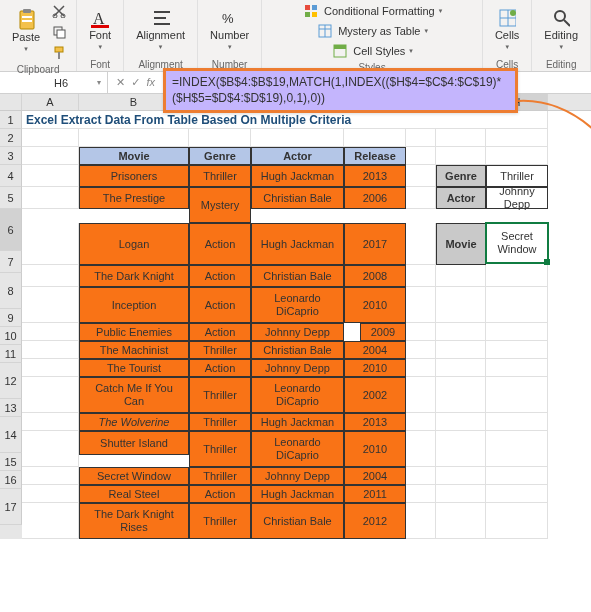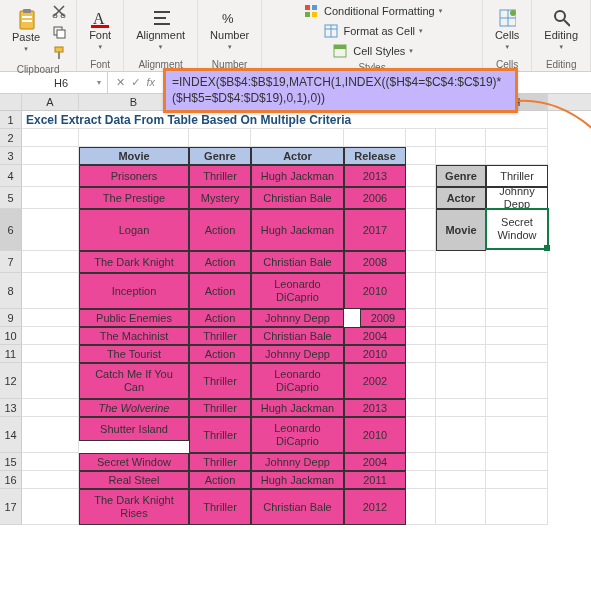--- a/index.html
+++ b/index.html
@@ -37,21 +37,21 @@
 .rows { display: flex; }
 .rowheads { display: flex; flex-direction: column; background: #e6e6e6; }
 .rowheads div { width: 22px; text-align: center; font-size: 11px; border-bottom: 1px solid #d4d4d4; border-right: 1px solid #ccc; display: flex; align-items: center; justify-content: center; }
 .selrow { background: #d2d2d2; }
 
 .grid { position: relative; flex: 1; }
 .gridcols { display: grid; grid-template-columns: 57px 110px 62px 93px 62px 30px 50px 62px; }
 .cell { border-right: 1px solid #e0e0e0; border-bottom: 1px solid #e0e0e0; display: flex; align-items: center; justify-content: center; padding: 0 4px; font-size: 11px; text-align: center; }
 .title-cell { color: #1f4e79; font-weight: bold; justify-content: flex-start; font-size: 12px; }
 .hdr { background: #b4c6e7; font-weight: bold; border: 1px solid #333; }
-.tc { border: 1px solid #333; background: #ec4899; }
+.tc { border: 1px solid #333; background: #f97316; }
 .side-hdr { background: #c9c9c9; font-weight: bold; border: 1px solid #333; }
 .side-val { border: 1px solid #333; }
 .active-cell { border: 2px solid #107c41; margin: -1px; position: relative; z-index: 2;}
 .ac-handle { position: absolute; right: -3px; bottom: -3px; width: 6px; height: 6px; background: #107c41;}
 .rh-wrap { line-height: 1.15; }
 </style>
 </head>
 <body>
 
 <div class="ribbon">
@@ -157,21 +157,21 @@
           <span class="drop-tri">▾</span>
         </div>
       <div class="row">
           <span class="ico">
             <svg width="14" height="14">
               <rect x="1" y="1" width="12" height="12" fill="none" stroke="#5b9bd5"></rect>
               <line x1="1" y1="5" x2="13" y2="5" stroke="#5b9bd5"></line>
               <line x1="7" y1="1" x2="7" y2="13" stroke="#5b9bd5"></line>
             </svg>
           </span>
-          <span>Format as Cell</span>
+          <span>Mystery as Table</span>
           <span class="drop-tri">▾</span>
         </div>
       <div class="row">
           <span class="ico">
             <svg width="14" height="14">
               <rect x="1" y="1" width="12" height="12" fill="none" stroke="#70ad47"></rect>
               <rect x="1" y="1" width="12" height="4" fill="#70ad47"></rect>
             </svg>
           </span>
           <span>Cell Styles</span>
@@ -292,21 +292,21 @@
         <div class="cell " style="height: 22px;"></div>
         <div class="cell tc rh-wrap" style="height: 22px;">Prisoners</div>
         <div class="cell tc" style="height: 22px;">Thriller</div>
         <div class="cell tc rh-wrap" style="height: 22px;">Hugh Jackman</div>
         <div class="cell tc" style="height: 22px;">2013</div>
         <div class="cell " style="height: 22px;"></div>
         <div class="cell side-hdr" style="height: 22px;">Genre</div>
         <div class="cell side-val" style="height: 22px;">Thriller</div>
         <div class="cell " style="height: 22px;"></div>
         <div class="cell tc rh-wrap" style="height: 22px;">The Prestige</div>
-        <div class="cell tc" style="height: 22px;">Mystery</div>
+        <div class="cell tc" style="height: 36px;">Mystery</div>
         <div class="cell tc rh-wrap" style="height: 22px;">Christian Bale</div>
         <div class="cell tc" style="height: 22px;">2006</div>
         <div class="cell " style="height: 22px;"></div>
         <div class="cell side-hdr" style="height: 22px;">Actor</div>
         <div class="cell side-val rh-wrap" style="height: 22px;">Johnny Depp</div>
         <div class="cell " style="height: 42px;"></div>
         <div class="cell tc rh-wrap" style="height: 42px;">Logan</div>
         <div class="cell tc" style="height: 42px;">Action</div>
         <div class="cell tc rh-wrap" style="height: 42px;">Hugh Jackman</div>
         <div class="cell tc" style="height: 42px;">2017</div>

